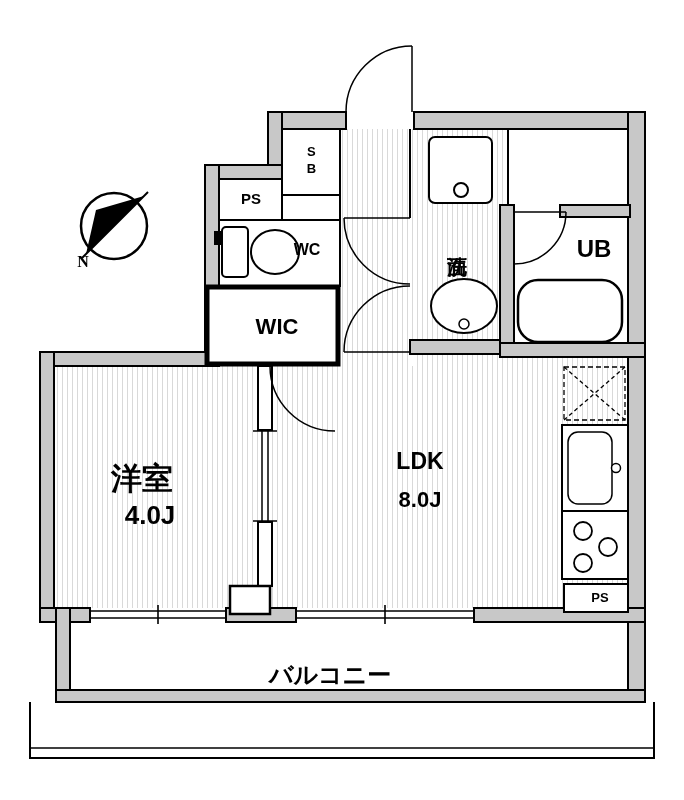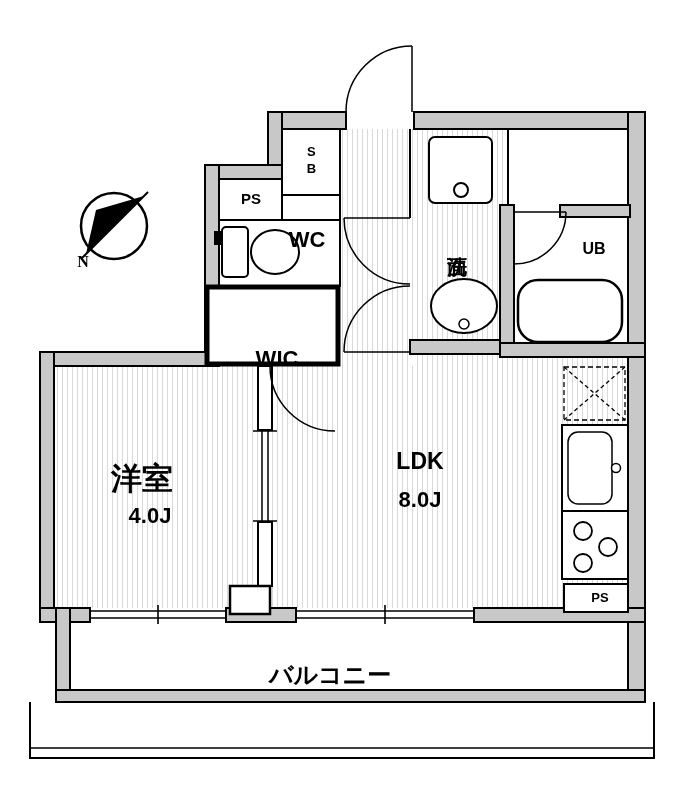--- a/index.html
+++ b/index.html
@@ -165,30 +165,30 @@
       <path d="M 144 196 L 86 254 L 96 210 Z" fill="#000000"></path>
     </g>
   </svg>
 
   <div class="label serif" style="left:83px; top:262px; font-size:16px;">N</div>
 
   <div class="label" style="left:251px; top:199px; font-size:15px;">PS</div>
 
   <div class="label vtext" style="left:311px; top:161px; font-size:13px;">SB</div>
 
-  <div class="label" style="left:307px; top:240px; font-size:22px;">WC</div>
+  <div class="label" style="left:307px; top:250px; font-size:16px;">WC</div>
 
-  <div class="label" style="left:277px; top:327px; font-size:22px;margin-top:32px;">WIC</div>
+  <div class="label" style="left:277px; top:327px; font-size:22px;">WIC</div>
 
   <div class="label vtext" style="left:457px; top:243px; font-size:20px;">洗面</div>
 
-  <div class="label" style="left:594px; top:249px; font-size:16px;">UB</div>
+  <div class="label" style="left:594px; top:249px; font-size:24px;">UB</div>
 
   <div class="label" style="left:142px; top:479px; font-size:31px;">洋室</div>
-  <div class="label" style="left:150px; top:516px; font-size:22px;">4.0J</div>
+  <div class="label" style="left:150px; top:516px; font-size:26px;">4.0J</div>
 
   <div class="label" style="left:420px; top:461px; font-size:23px;">LDK</div>
   <div class="label" style="left:420px; top:500px; font-size:22px;">8.0J</div>
 
   <div class="label" style="left:330px; top:675px; font-size:24px;">バルコニー</div>
 
   <div class="label" style="left:600px; top:598px; font-size:13px;">PS</div>
 
 </div>
 

